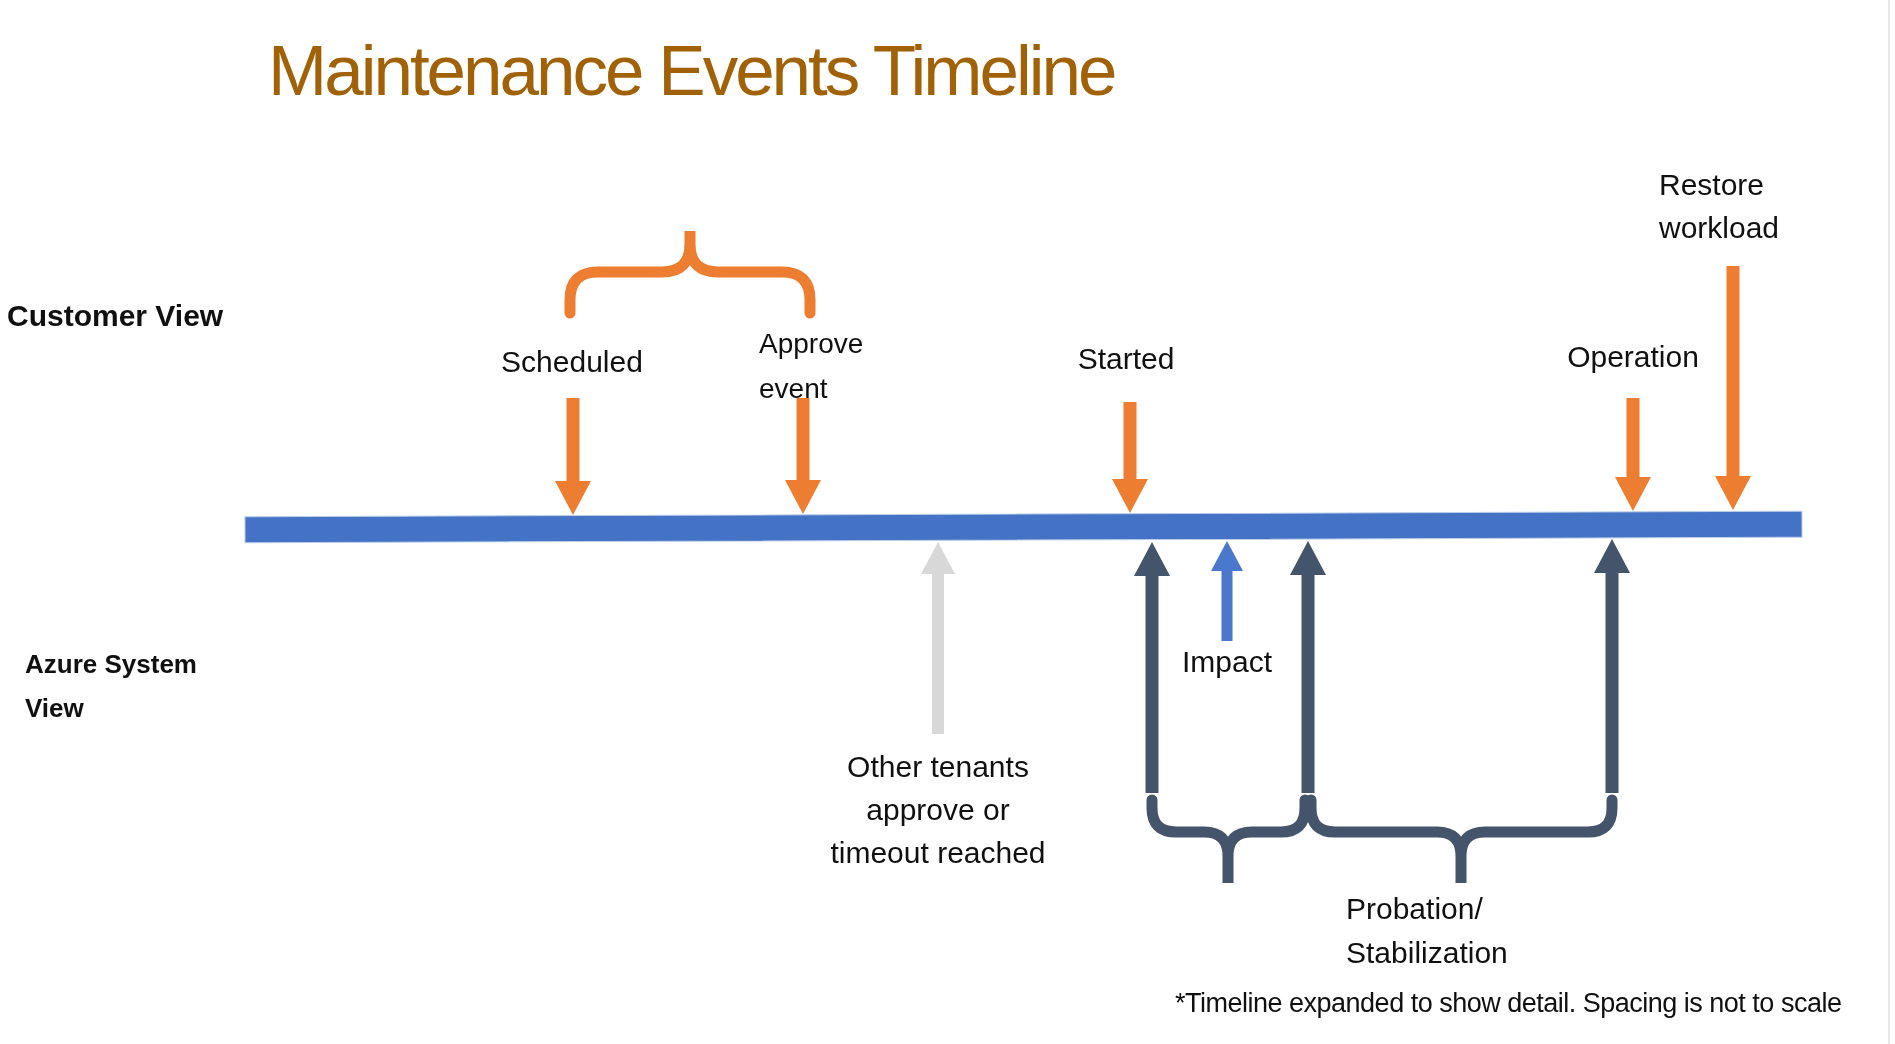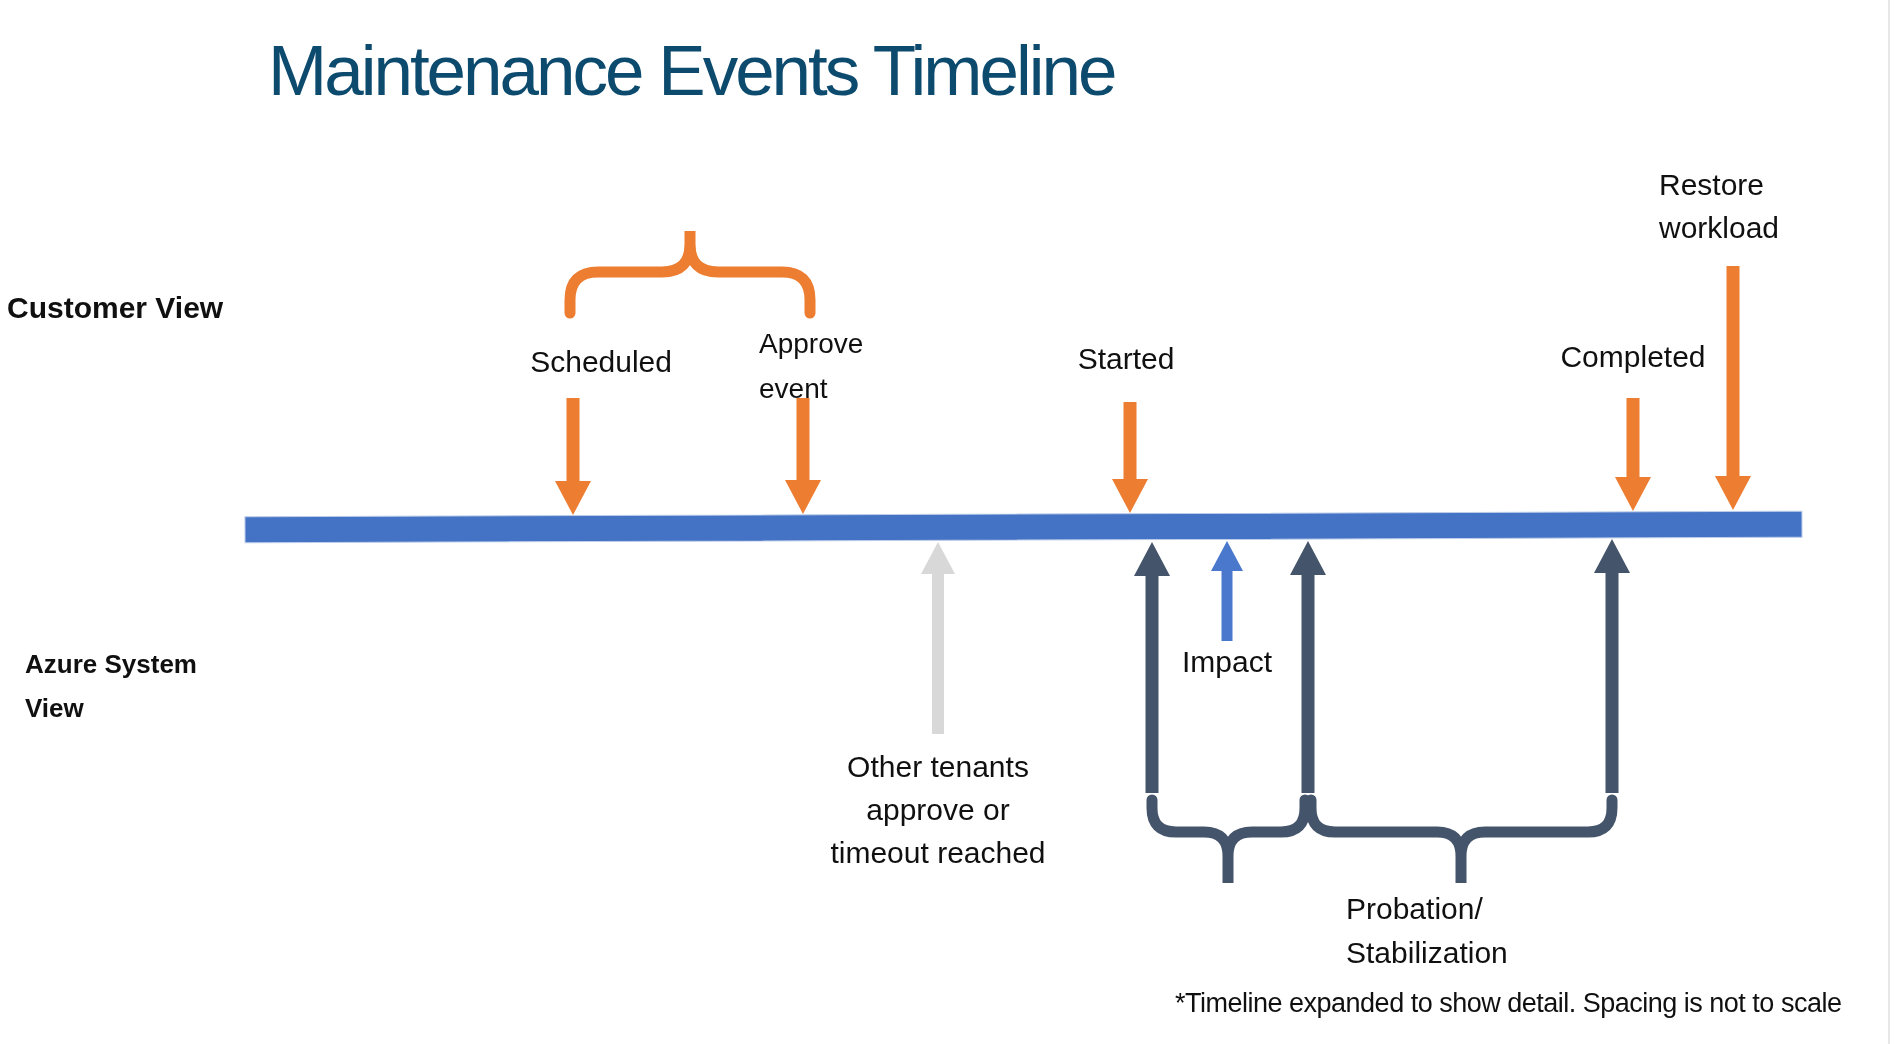--- a/index.html
+++ b/index.html
@@ -5,26 +5,26 @@
   html,body{margin:0;padding:0;background:#ffffff;}
   .stage{
     position:relative;
     width:1895px;height:1044px;
     background:#ffffff;
     overflow:hidden;
     font-family:"Liberation Sans","DejaVu Sans",sans-serif;
     color:#101010;
   }
   .t{position:absolute;white-space:pre-line;}
-  #title{left:268px;top:30px;font-size:71px;font-weight:300;letter-spacing:-3px;color:#0c4a6e;white-space:nowrap;}
-  #customer-heading{left:7px;top:291px;font-size:30px;font-weight:700;white-space:nowrap;}
+  #title{left:268px;top:30px;font-size:71px;font-weight:300;letter-spacing:-3px;color:#a16207;white-space:nowrap;}
+  #customer-heading{left:7px;top:299px;font-size:30px;font-weight:700;white-space:nowrap;}
   #customer-sub{left:7px;top:341px;font-size:30px;line-height:43px;}
   #azure-heading{left:25px;top:642px;font-size:26px;font-weight:700;line-height:44px;}
   #prepare{left:534px;top:183px;width:300px;text-align:center;font-size:30px;}
-  #scheduled{left:472px;top:345px;width:200px;text-align:right;font-size:30px;}
+  #scheduled{left:472px;top:345px;width:200px;text-align:center;font-size:30px;}
   #approve{left:759px;top:321px;font-size:28px;line-height:45px;}
   #started{left:1026px;top:342px;width:200px;text-align:center;font-size:30px;}
   #completed{left:1533px;top:340px;width:200px;text-align:center;font-size:30px;}
   #restore{left:1659px;top:163px;font-size:30px;line-height:43px;}
   #impact{left:1127px;top:645px;width:200px;text-align:center;font-size:30px;}
   #other{left:788px;top:745px;width:300px;text-align:center;font-size:30px;line-height:43px;}
   #update{left:1144px;top:888px;font-size:30px;line-height:44px;}
   #probation{left:1346px;top:887px;font-size:30px;line-height:44px;}
   #footnote{left:1127px;top:988px;font-size:27px;font-weight:300;letter-spacing:-0.5px;white-space:nowrap;margin-left:48px;}
   #diagram{position:absolute;left:0;top:0;}
@@ -55,21 +55,21 @@
   <div class="t" id="title">Maintenance Events Timeline</div>
 
   <div class="t" id="customer-heading">Customer View</div>
   <div class="t" id="azure-heading">Azure System
 View</div>
 
   <div class="t" id="scheduled">Scheduled</div>
   <div class="t" id="approve">Approve
 event</div>
   <div class="t" id="started">Started</div>
-  <div class="t" id="completed">Completed</div>
+  <div class="t" id="completed">Operation</div>
   <div class="t" id="restore">Restore
 workload</div>
 
   <div class="t" id="impact">Impact</div>
   <div class="t" id="other">Other tenants
 approve or
 timeout reached</div>
   <div class="t" id="probation">Probation/
 Stabilization</div>
 

